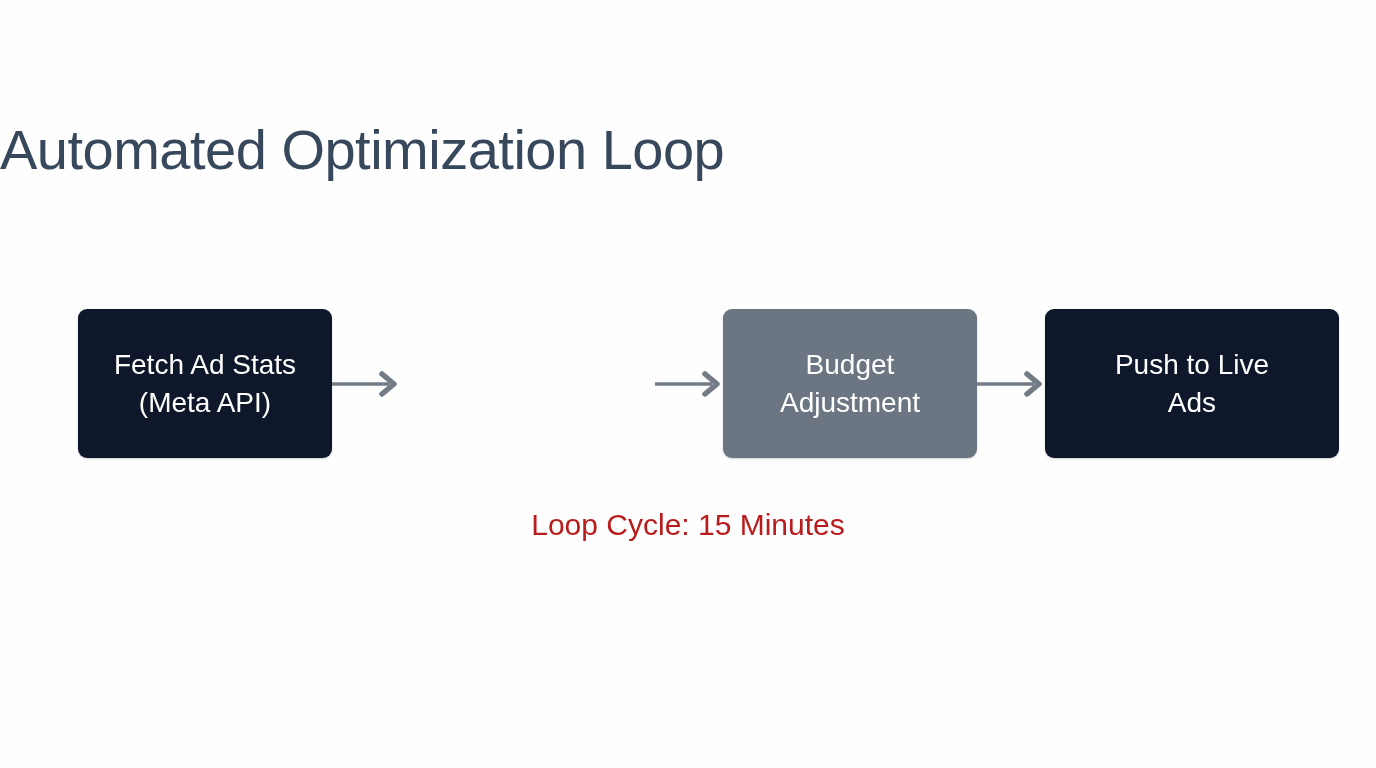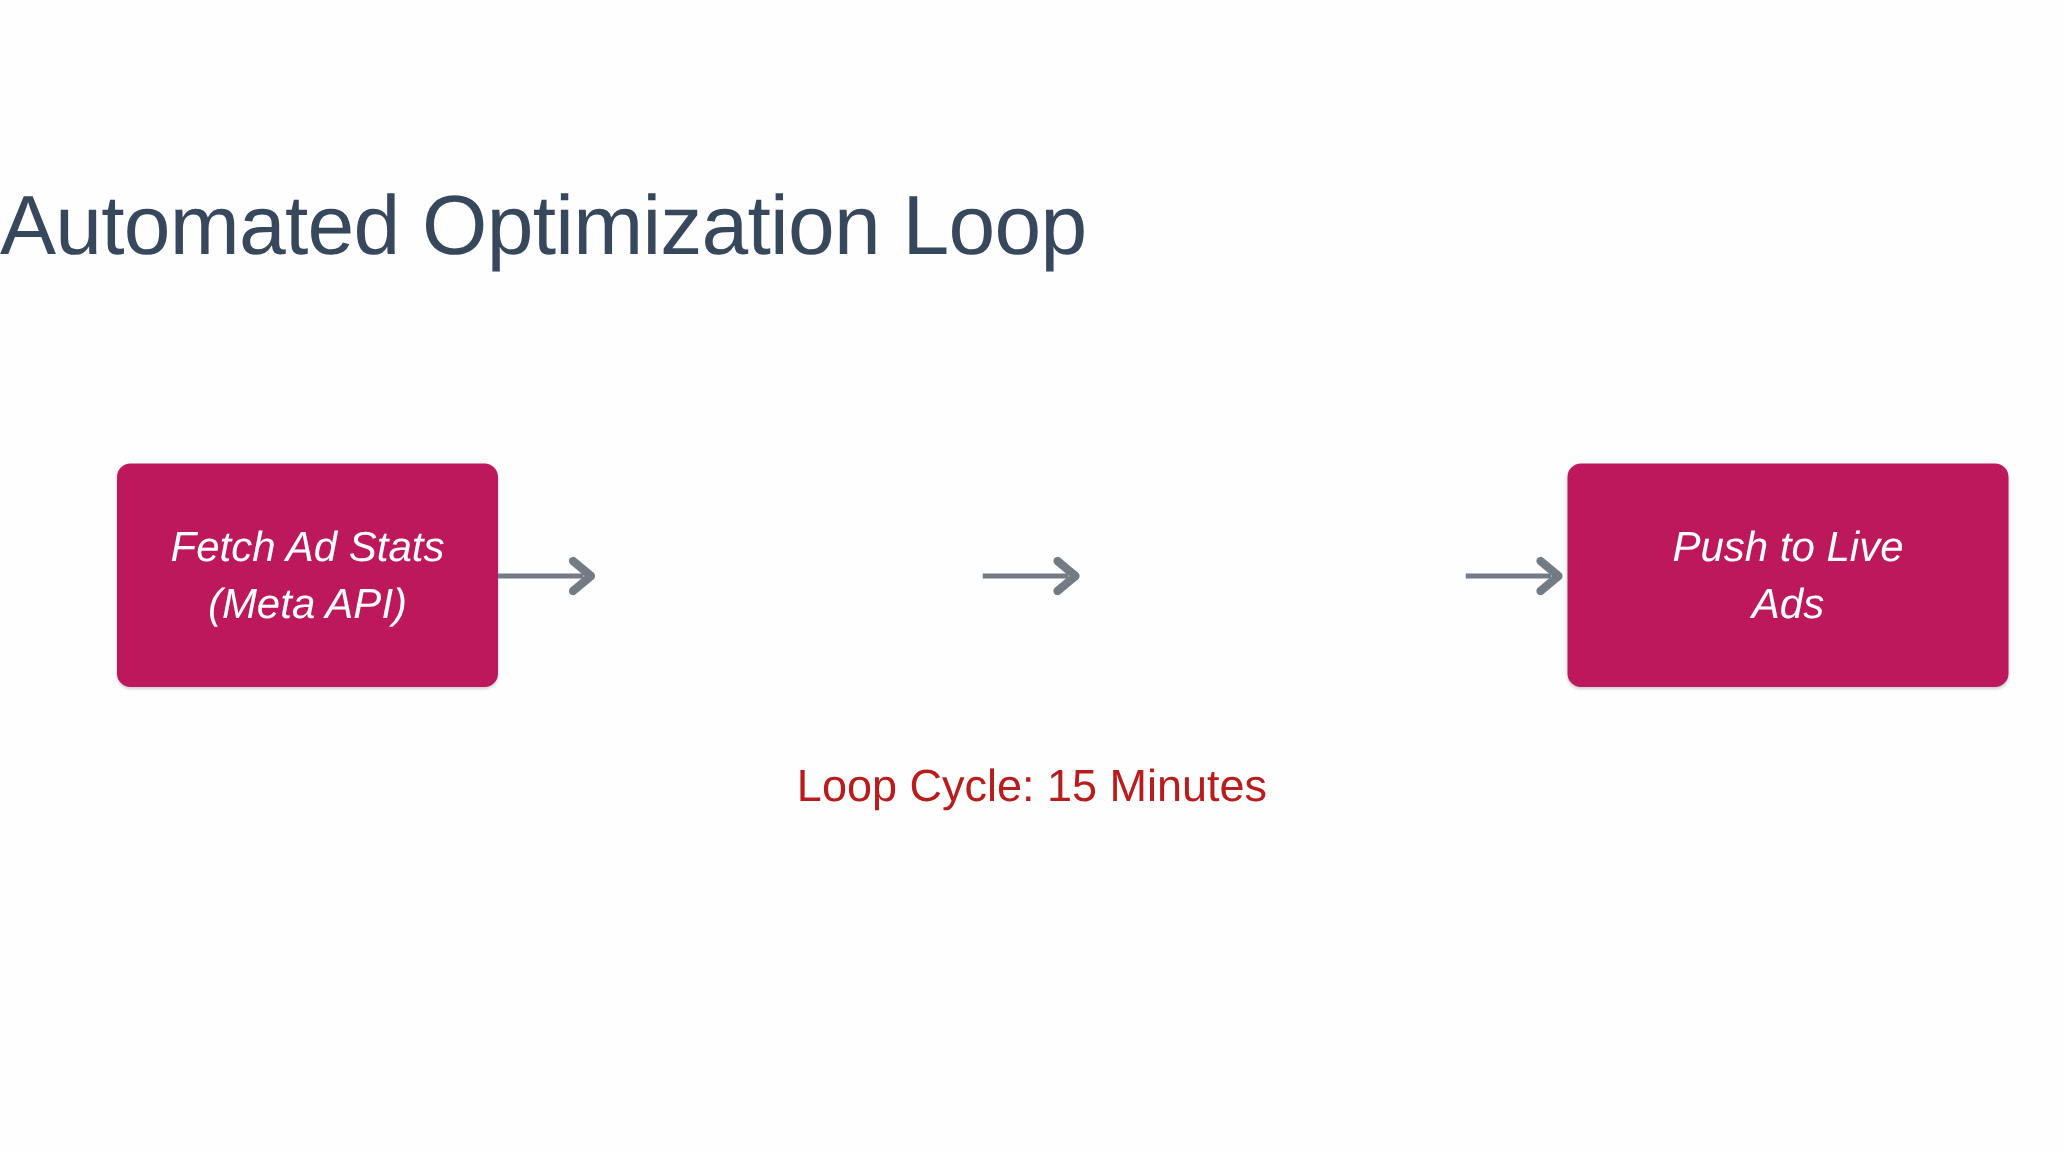--- a/index.html
+++ b/index.html
@@ -62,21 +62,21 @@
     font-weight: normal;
     box-sizing: border-box;
     padding: 4px 10px;
     box-shadow: 0 1px 2px rgba(0,0,0,0.18);
   }
   .node .node-label {
     display: block;
     white-space: pre-line;
   }
 
-  .node.blue { background: #be185d; font-style: italic; }
+  .node.blue { background: #0f172a; }
   .node.gray { background: #6c7682; }
 
   .node.n0 { left: 0px;    width: 254px; }
   .node.n1 { left: 323px;  width: 254px; }
   .node.n2 { left: 645px;  width: 254px; }
   .node.n3 { left: 967px;  width: 294px; }
 
   
   .connector {
     position: absolute;
@@ -126,20 +126,24 @@
     </div>
 
 
     <div class="connector c1">
       <svg width="69" height="30" viewBox="0 0 69 30">
         <line x1="0" y1="15" x2="57" y2="15" stroke="#737b85" stroke-width="3.4" stroke-linecap="butt"></line>
         <polyline points="50,5 62,15 50,25" fill="none" stroke="#737b85" stroke-width="5.5" stroke-linecap="round" stroke-linejoin="round"></polyline>
       </svg>
     </div>
 
+    <div class="node gray n2">
+      <span class="node-label">Budget
+Adjustment</span>
+    </div>
 
     <div class="connector c2">
       <svg width="69" height="30" viewBox="0 0 69 30">
         <line x1="0" y1="15" x2="57" y2="15" stroke="#737b85" stroke-width="3.4" stroke-linecap="butt"></line>
         <polyline points="50,5 62,15 50,25" fill="none" stroke="#737b85" stroke-width="5.5" stroke-linecap="round" stroke-linejoin="round"></polyline>
       </svg>
     </div>
 
     <div class="node blue n3">
       <span class="node-label">Push to Live

